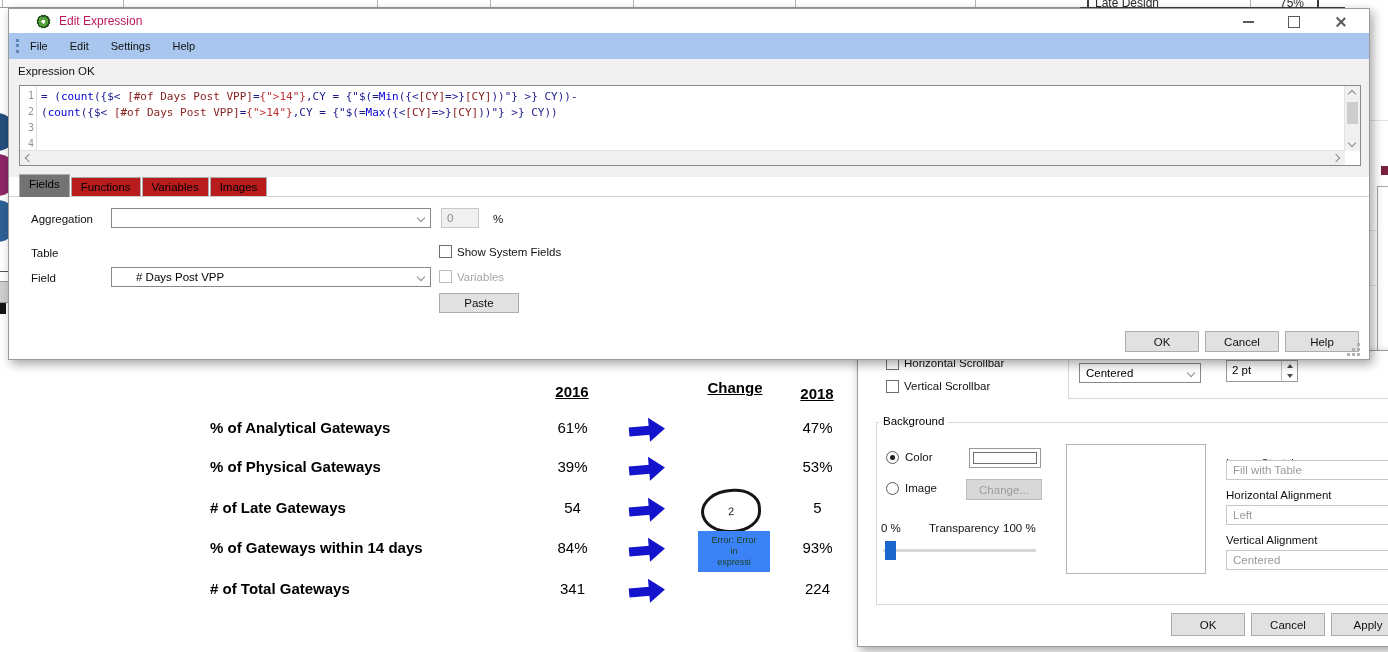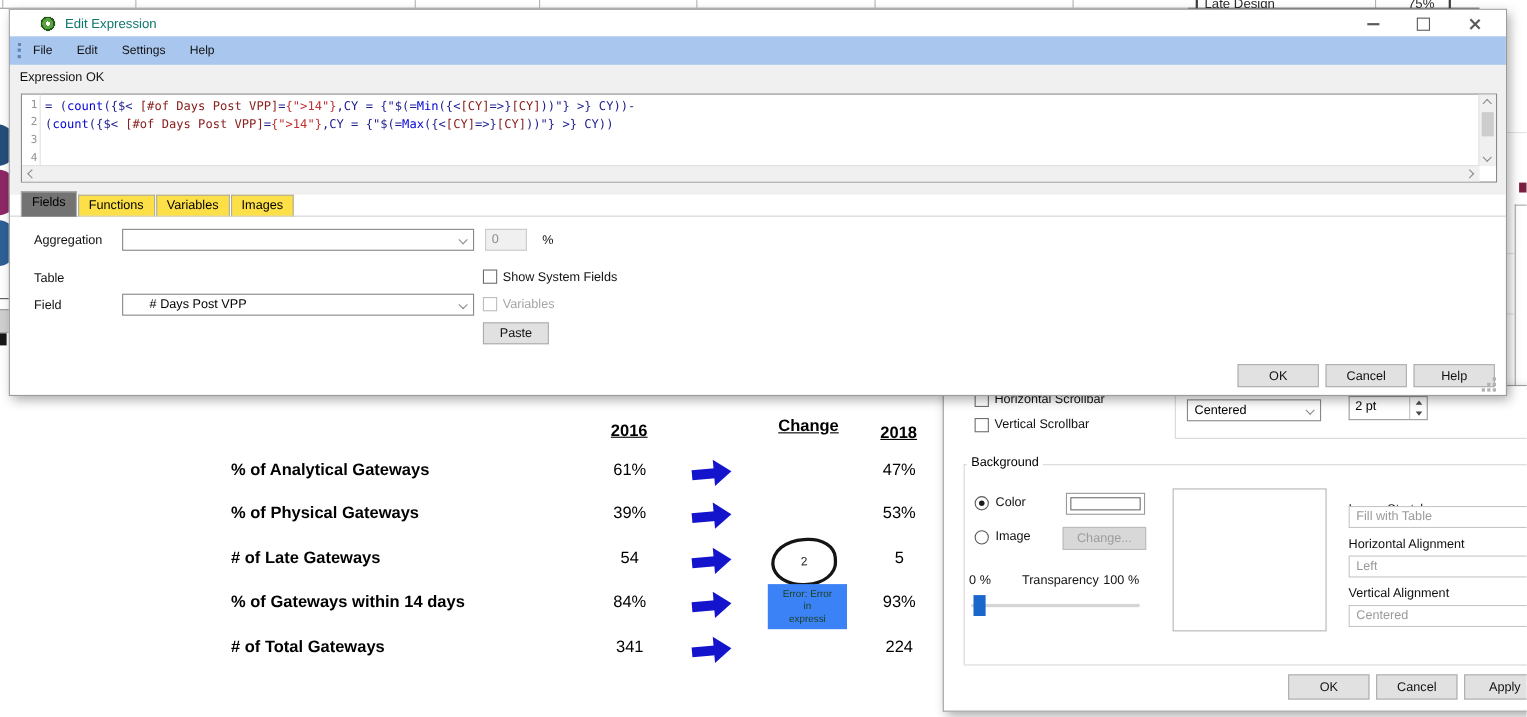--- a/index.html
+++ b/index.html
@@ -27,21 +27,21 @@
                border-left:16px solid #1414cc;border-top:12px solid transparent;border-bottom:12px solid transparent}
   .hand-circle{position:absolute;border:3px solid #151515;border-radius:54% 46% 50% 52%;
                transform:rotate(-3deg);display:flex;align-items:center;justify-content:center;
                font-size:11px;color:#222;background:transparent}
   .err-box{position:absolute;background:#3b82f6;color:#1c3f1c;font-size:9px;line-height:11px;
            display:flex;align-items:center;justify-content:center;text-align:center;white-space:pre-line}
 
   
   .dlg{position:absolute;background:#fff;border:1px solid #9b9b9b;box-shadow:3px 4px 10px rgba(0,0,0,.35)}
   .titlebar{position:absolute;left:0;top:0;right:0;height:24px;background:#fff;display:flex;align-items:center}
-  .title-text{color:#0f766e;font-size:12px;margin-left:8px}
+  .title-text{color:#be185d;font-size:12px;margin-left:8px}
   .win-btn{position:absolute;top:4px;width:34px;height:17px;display:flex;align-items:center;justify-content:center}
   .min-glyph{width:11px;height:2px;background:#5a5a5a}
   .max-glyph{width:10px;height:10px;border:1.5px solid #5a5a5a}
   .x-glyph{position:relative;width:12px;height:12px}
   .x-glyph::before,.x-glyph::after{content:"";position:absolute;left:5.5px;top:0;width:1.5px;height:12px;background:#5a5a5a}
   .x-glyph::before{transform:rotate(45deg)}.x-glyph::after{transform:rotate(-45deg)}
   .qv-icon{width:15px;height:15px;border-radius:50%;margin-left:27px;
            background:radial-gradient(circle,#ffffff 0 2px,#57a33b 2px 5px,#27551f 5px 6.5px,#e8f0e4 6.5px)}
   .menubar{position:absolute;left:0;top:24px;right:0;height:26px;background:#a9c7ee;display:flex;align-items:center}
   .menu-grip{width:0;height:14px;border-left:3px dotted #5f85b5;margin-left:7px}
@@ -60,21 +60,21 @@
   .code-line span[data-c="r"]{color:#c03030}
   .vscroll{position:absolute;right:0;top:0;width:15px;bottom:14px;background:#f0f0f0;border-left:1px solid #e2e2e2}
   .hscroll{position:absolute;left:0;bottom:0;height:14px;right:15px;background:#f0f0f0;border-top:1px solid #e2e2e2}
   .chev{display:inline-block;width:5px;height:5px;border-right:1.6px solid #8a8a8a;border-bottom:1.6px solid #8a8a8a}
   .chev.up{transform:rotate(225deg)}.chev.down{transform:rotate(45deg)}
   .chev.left{transform:rotate(135deg)}.chev.right{transform:rotate(-45deg)}
   .vthumb{position:absolute;left:2px;top:16px;width:11px;height:22px;background:#cdcdcd}
 
   
   .tabs{position:absolute;left:10px;top:168px;height:20px;display:flex;align-items:flex-end}
-  .tab{border:1px solid #ababab;border-bottom:none;background:#fde047;padding:3px 9px 3px 9px;
+  .tab{border:1px solid #ababab;border-bottom:none;background:#b91c1c;padding:3px 9px 3px 9px;
        font-size:11.5px;margin-right:1px;height:13px}
   .tab.active{background:#737373;height:16px;margin-top:-3px;position:relative;z-index:2}
   .tab-line{position:absolute;left:0;top:187px;right:0;height:1px;background:#d2d2d2}
 
   
   .lbl{position:absolute;font-size:11.5px;color:#111;white-space:nowrap}
   .combo{position:absolute;height:20px;background:#fff;border:1px solid #888;display:flex;align-items:center;box-sizing:border-box}
   .combo .val{font-size:11.5px;padding-left:6px;white-space:nowrap;overflow:hidden}
   .combo .dd{position:absolute;right:6px;top:6px}
   .combo.disabled{border-color:#c6c6c6}
@@ -332,21 +332,21 @@
       <span class="val" style="padding-left:24px"># Days Post VPP</span>
       <span class="dd chev down"></span>
     </div>
 
     <span class="cb" style="left:430px;top:236px"></span>
     <div class="lbl" style="left:448px;top:237px">Show System Fields</div>
 
     <span class="cb disabled" style="left:430px;top:261px"></span>
     <div class="lbl" style="left:448px;top:262px;color:#a6a6a6">Variables</div>
 
-    <div class="btn" style="left:430px;top:284px;width:60px;height:20px">Paste</div>
+    <div class="btn" style="left:430px;top:284px;width:80px;height:20px">Paste</div>
 
     <div class="btn" style="left:1116px;top:322px;width:74px;height:21px">OK</div>
     <div class="btn" style="left:1196px;top:322px;width:74px;height:21px">Cancel</div>
     <div class="btn" style="left:1276px;top:322px;width:74px;height:21px">Help</div>
 
     <div class="grip-dots" style="left:1348px;top:334px"></div>
   </div>
 
 </div>
 

